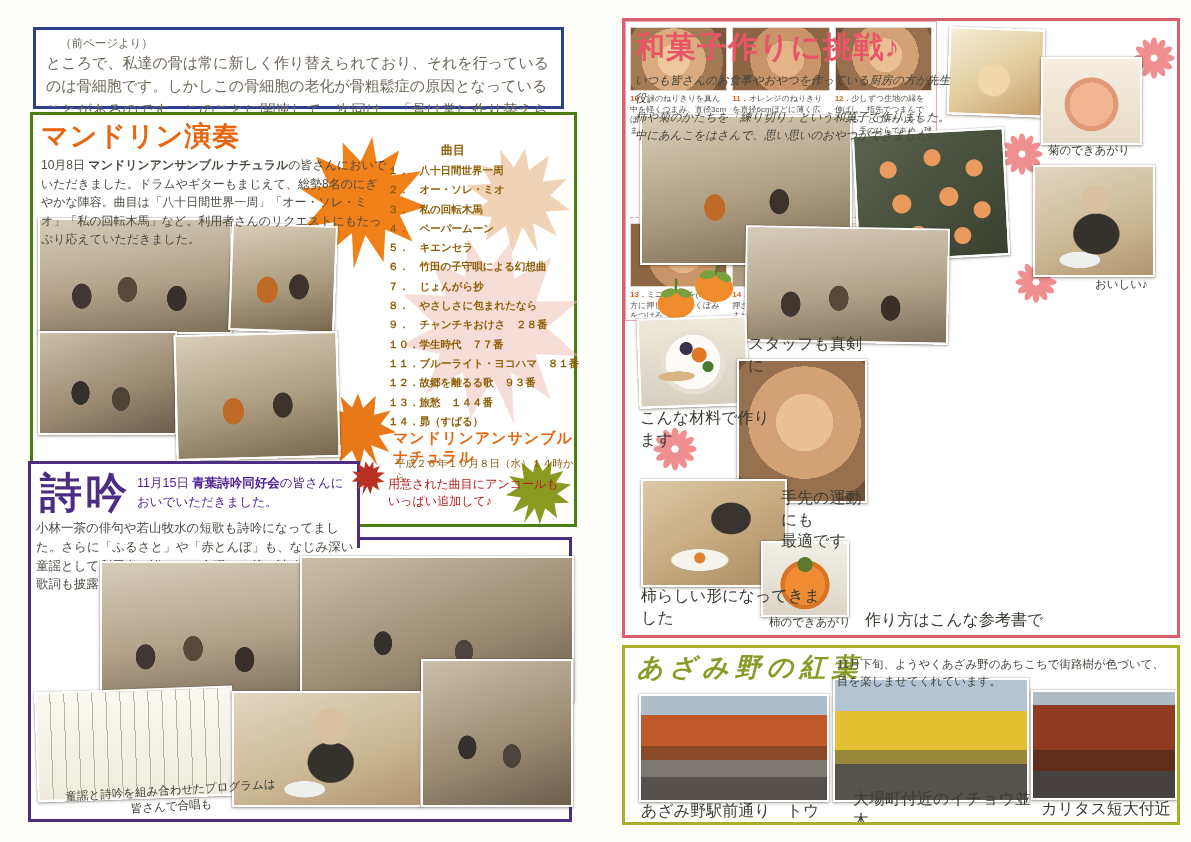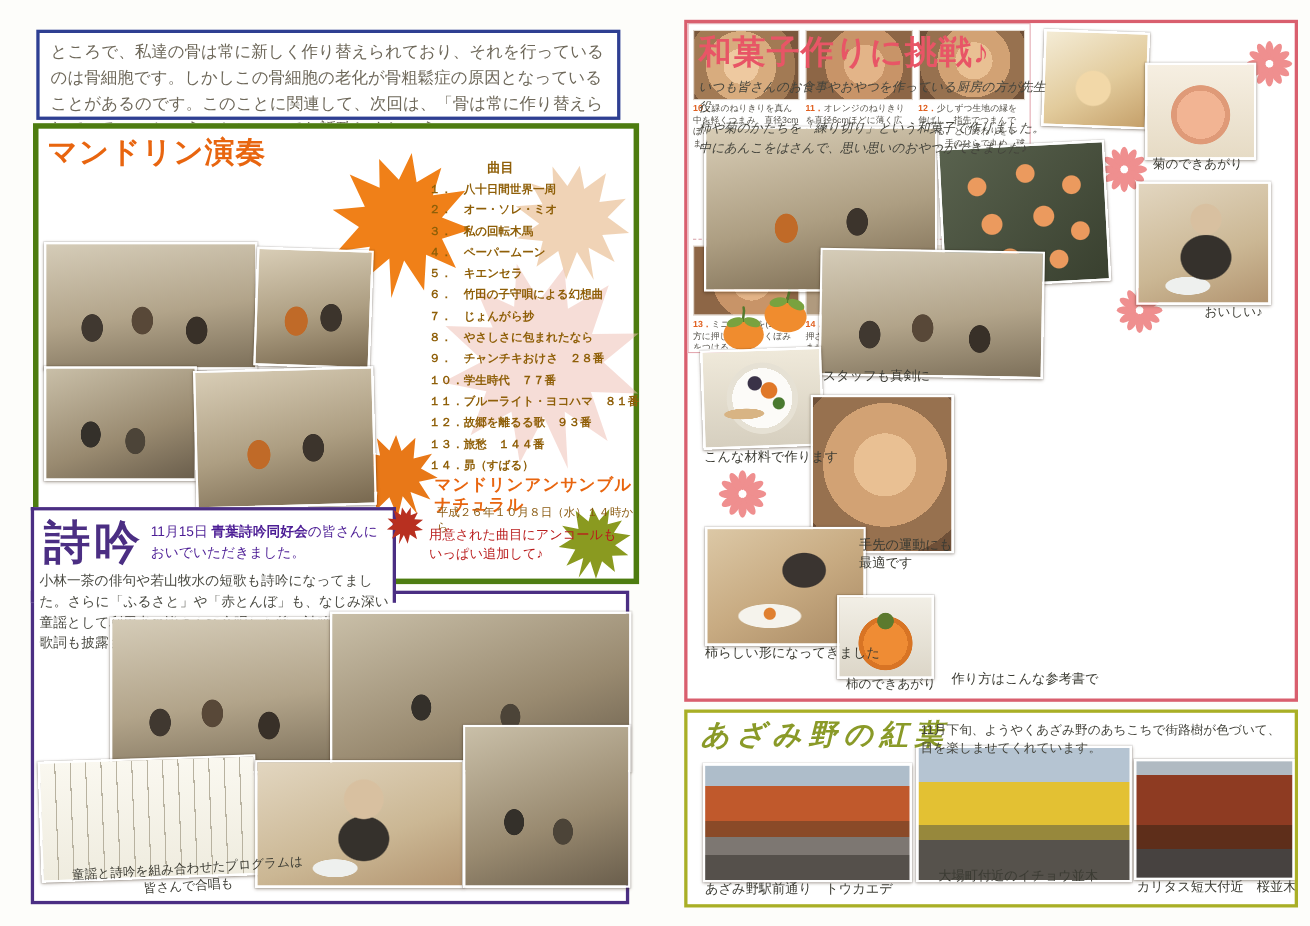--- a/index.html
+++ b/index.html
@@ -3,30 +3,30 @@
 <meta charset="utf-8">
 <style>
   html,body{margin:0;padding:0;background:#e8e8e4;}
   #page{position:relative;width:1191px;height:842px;background:#fdfdfa;overflow:hidden;
         font-family:"Liberation Sans","DejaVu Sans",sans-serif;color:#3a3a34;}
   .abs{position:absolute;}
   .box{position:absolute;background:#fff;}
   .deco{position:absolute;pointer-events:none;}
   .photo{position:absolute;border:2px solid #fff;
          box-shadow:0 1px 3px rgba(60,40,20,.45),0 0 0 1px rgba(0,0,0,.07);}
-  .cap{position:absolute;font-size:12px;color:#3b3b33;line-height:1.35;white-space:pre-line;}
+  .cap{position:absolute;font-size:16px;color:#3b3b33;line-height:1.35;white-space:pre-line;}
   p{margin:0;}
 
   
   #cont-box{left:33px;top:27px;width:505px;height:64px;border:3px solid #2e3f92;padding:6px 10px;}
   #cont-box .hd{font-size:11.5px;color:#6e685a;padding-left:14px;}
   #cont-box .bd{font-size:15px;color:#6e685a;line-height:1.55;}
 
   
-  #mand-box{left:30px;top:112px;width:541px;height:409px;border:5px solid #4d7c0f;}
+  #mand-box{left:30px;top:112px;width:541px;height:409px;border:3px solid #4d7c0f;}
   #mand-title{left:8px;top:3px;font-size:27px;font-weight:bold;color:#e8650f;letter-spacing:1px;z-index:3;}
   #mand-intro{left:8px;top:41px;width:347px;font-size:12px;line-height:1.55;color:#4a4a42;z-index:3;}
   #program-title{left:408px;top:27px;font-size:12px;font-weight:bold;color:#8f5f08;z-index:3;}
   #song-list{left:355px;top:46px;z-index:3;}
   .song{height:19.3px;line-height:19.3px;font-size:10.5px;font-weight:bold;color:#8f5f08;white-space:nowrap;}
   #ensemble-name{left:360px;top:314px;font-size:15px;font-weight:bold;color:#e8650f;letter-spacing:1px;z-index:3;}
   #session-info{left:362px;top:342px;font-size:10.5px;color:#8a5a10;z-index:3;}
   #encore-note{left:355px;top:361px;font-size:12px;color:#b91c1c;line-height:1.45;white-space:pre-line;z-index:3;}
   .mp{z-index:2;}
 
@@ -151,25 +151,27 @@
       <path d="M50 36 C47 27 53 20 50 10" stroke="#567a2e" stroke-width="5" fill="none" stroke-linecap="round"></path>
       <ellipse cx="33" cy="39" rx="17" ry="9" fill="#79a23f" transform="rotate(-18 33 39)"></ellipse>
       <ellipse cx="67" cy="39" rx="17" ry="9" fill="#79a23f" transform="rotate(18 67 39)"></ellipse>
     </g>
   </defs>
 </svg>
 
 <div id="page">
 
   <div id="cont-box" class="box">
+    <p class="hd">（前ページより）</p>
     <p class="bd">ところで、私達の骨は常に新しく作り替えられており、それを行っているのは骨細胞です。しかしこの骨細胞の老化が骨粗鬆症の原因となっていることがあるのです。このことに関連して、次回は、「骨は常に作り替えられている」、ということについてお話致しましょう。</p>
   </div>
 
   <div id="mand-box" class="box">
     <div class="abs" id="mand-title">マンドリン演奏</div>
+    <p class="abs" id="mand-intro"><span>10月8日 </span><b>マンドリンアンサンブル ナチュラル</b><span>の皆さんにおいでいただきました。ドラムやギターもまじえて、総勢8名のにぎやかな陣容。曲目は「八十日間世界一周」「オー・ソレ・ミオ」「私の回転木馬」など。利用者さんのリクエストにもたっぷり応えていただきました。</span></p>
 
     <svg class="deco" viewBox="0 0 100 100" style="left:262px;top:20px;width:136px;height:136px;transform:rotate(8deg);z-index:1">
         <use href="#leaf" fill="#f08018"></use>
       </svg>
     <svg class="deco" viewBox="0 0 100 100" style="left:430px;top:30px;width:112px;height:112px;opacity:.45;transform:rotate(-20deg);z-index:0">
         <use href="#leaf" fill="#e0a060"></use>
       </svg>
     <svg class="deco" viewBox="0 0 100 100" style="left:360px;top:118px;width:196px;height:196px;opacity:.55;transform:rotate(-14deg);z-index:0">
         <use href="#leaf" fill="#f0c2b8"></use>
       </svg>

